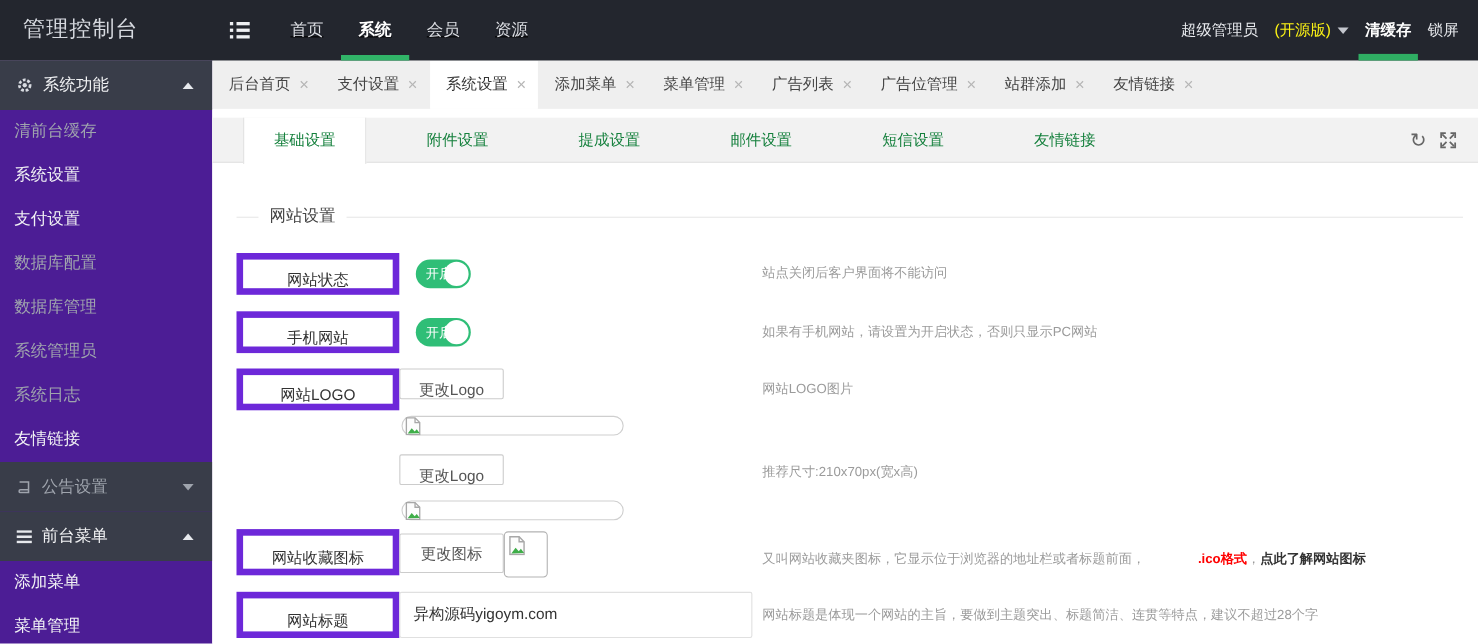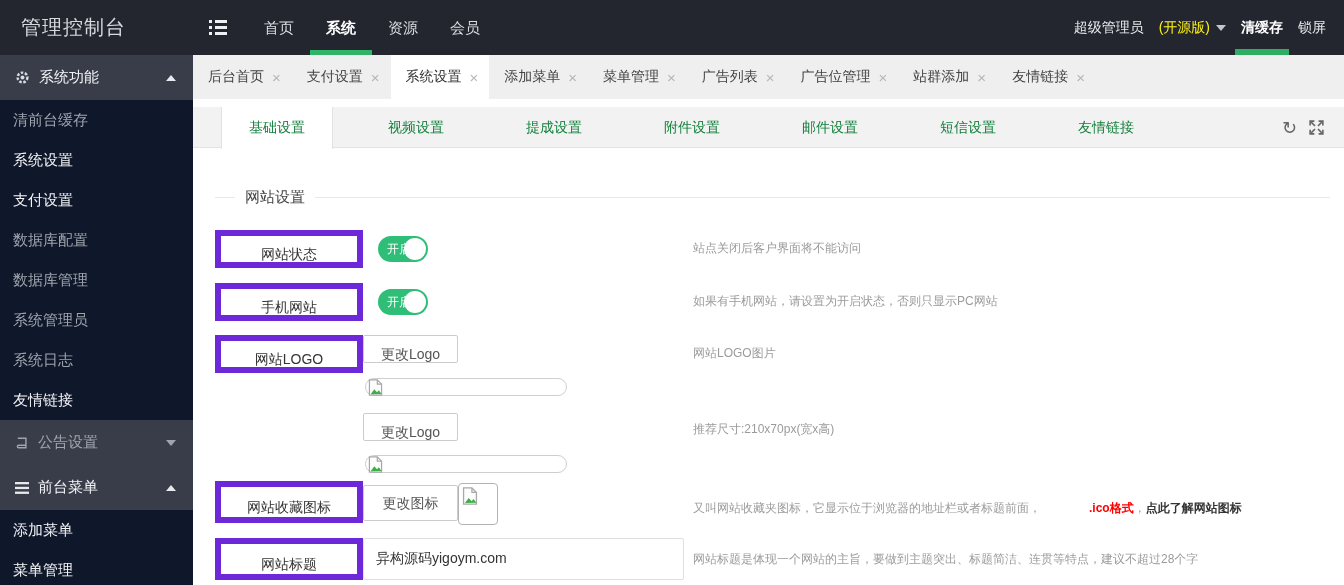--- a/index.html
+++ b/index.html
@@ -7,35 +7,35 @@
     font-family:"Liberation Sans","DejaVu Sans",sans-serif; }
 
   
   .header { position:absolute; left:0; top:0; width:1344px; height:55px; background:#23262e; z-index:5; }
   .logo { position:absolute; left:0; top:0; width:193px; height:55px; line-height:55px; padding-left:21px;
     color:#d6d9df; font-size:20px; letter-spacing:1px; }
   .menu-toggle { position:absolute; left:209px; top:20px; cursor:pointer; }
   .mt-row { display:flex; gap:3px; margin-bottom:3px; }
   .mt-row i { width:3px; height:3px; background:#eef0f3; }
   .mt-row b { width:12px; height:3px; background:#eef0f3; }
-  .topnav { position:absolute; left:248px; top:0; height:60px; display:flex; }
+  .topnav { position:absolute; left:248px; top:0; height:60px; display:flex;text-decoration:underline; }
   .topnav-item { width:62px; height:55px; line-height:55px; text-align:center; color:#dcdee3;
     font-size:15px; cursor:pointer; position:relative; }
   .topnav-item.active { color:#fff; font-weight:bold; }
   .topnav-item.active::after { content:""; position:absolute; left:0; right:0; bottom:0; height:5px; background:#31b468; }
   .header-right { position:absolute; right:18px; top:0; height:55px; display:flex; align-items:center; gap:15px; }
   .hr-item { color:#e8eaee; font-size:14px; line-height:55px; cursor:pointer; position:relative; height:55px; }
   .version { color:#fbf215; }
   .caret-down { display:inline-block; width:0; height:0; border-left:5px solid transparent;
     border-right:5px solid transparent; border-top:6px solid #c3c6cd; margin-left:6px; vertical-align:middle; }
   .clearcache { font-weight:bold; color:#fff; }
   .clearcache::after { content:""; position:absolute; left:-6px; right:-6px; bottom:0; height:6px; background:#2fae63; }
 
   
-  .sidebar { position:absolute; left:0; top:55px; width:193px; height:530px; background:#0f172a; }
+  .sidebar { position:absolute; left:0; top:55px; width:193px; height:530px; background:#4c1d95; }
   .side-group { height:45px; background:#393d49; display:flex; align-items:center; padding-left:15px;
     position:relative; font-size:15px; cursor:pointer; }
   .side-group .s-icon { margin-right:9px; display:flex; }
   .side-item { height:40px; line-height:40px; padding-left:13px; font-size:15px; color:#9fa4ad; cursor:pointer; }
   .bright { color:#f2f3f5; }
   .dim { color:#9fa4ad; }
   .arrow { position:absolute; right:17px; top:50%; width:0; height:0;
     border-left:5px solid transparent; border-right:5px solid transparent; }
   .arrow.up { margin-top:-3px; border-bottom:6px solid #e7e9ed; }
   .arrow.down { margin-top:-3px; border-top:6px solid #9fa4ad; }
@@ -96,22 +96,22 @@
         <b></b>
       </span>
     <span class="mt-row" style="margin-bottom:0">
         <i></i>
         <b></b>
       </span>
   </div>
   <div class="topnav">
     <div class="topnav-item">首页</div>
     <div class="topnav-item active">系统</div>
+    <div class="topnav-item">会员</div>
     <div class="topnav-item">资源</div>
-    <div class="topnav-item">会员</div>
   </div>
   <div class="header-right">
     <span class="hr-item">超级管理员</span>
     <span class="hr-item version"><span>(开源版)</span><i class="caret-down"></i></span>
     <span class="hr-item clearcache">清缓存</span>
     <span class="hr-item">锁屏</span>
   </div>
 </div>
 
 <div class="sidebar">
@@ -195,23 +195,22 @@
     <div class="tab">
         <span>友情链接</span>
         <i class="tab-close">×</i>
       </div>
   </div>
 
   <div class="card">
 
     <div class="subtabs">
       <div class="subtab active">基础设置</div>
-      <div class="subtab">视频设置</div>
+      <div class="subtab">附件设置</div>
       <div class="subtab">提成设置</div>
-      <div class="subtab">附件设置</div>
       <div class="subtab">邮件设置</div>
       <div class="subtab">短信设置</div>
       <div class="subtab">友情链接</div>
     </div>
     <div class="bar-icons">
       <span class="refresh-glyph">↻</span>
       <span class="fs-icon">
         <svg width="17" height="17" viewBox="0 0 16 16">
           <g stroke="#666" stroke-width="1.5" fill="none">
             <path d="M2 6 V2 h4"></path>

